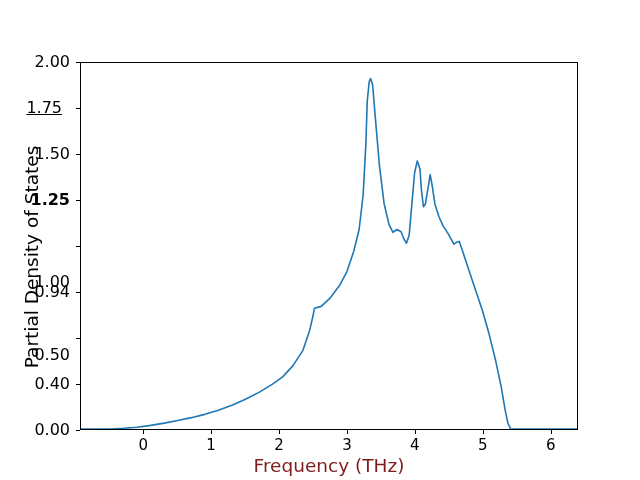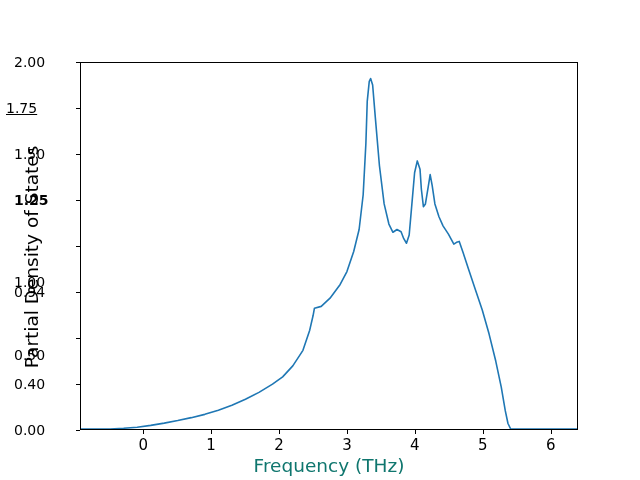--- a/index.html
+++ b/index.html
@@ -28,31 +28,31 @@
 
   
   .xtick-label{
     position:absolute;top:436px;
     font-size:15px;color:#000;
     text-align:center;width:40px;
     line-height:18px;
   }
   .ytick-label{
     position:absolute;
-    font-size:14px;color:#000;
-    width:56px;
+    font-size:16px;color:#000;
+    text-align:right;width:56px;
     line-height:16px;
   }
 
   
   #xlabel{
     position:absolute;
     left:80px;top:455px;width:498px;
     text-align:center;
-    font-size:18.5px;color:#0f766e;
+    font-size:18.5px;color:#7f1d1d;
   }
   #ylabel{
     position:absolute;
     left:0px;top:0px;
     width:368px;height:22px;
     transform:translate(-152px,246px) rotate(-90deg);
     transform-origin:center center;
     text-align:center;
     font-size:18.5px;color:#000;
     white-space:nowrap;

